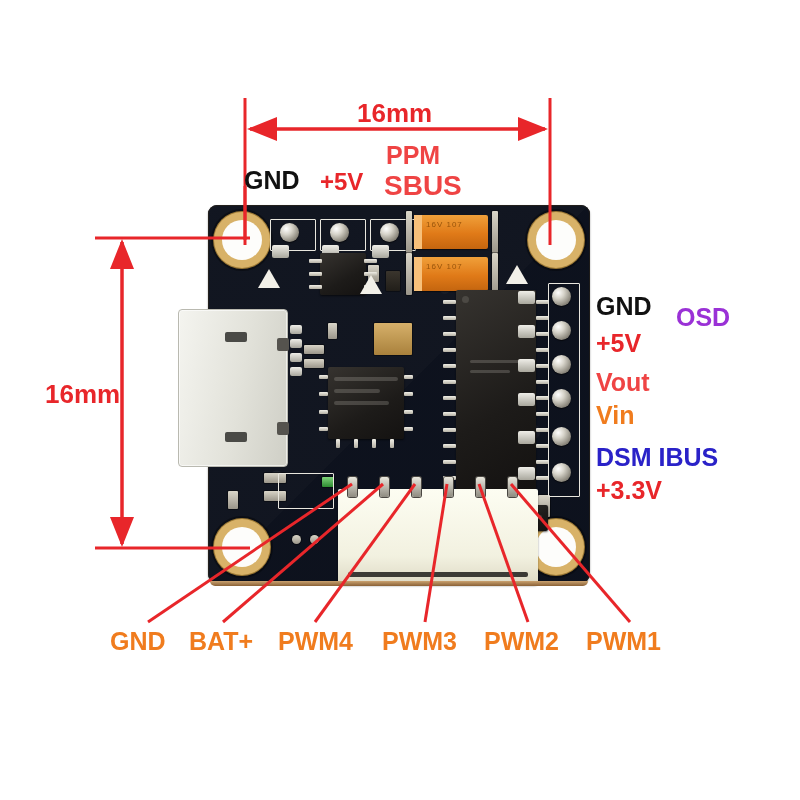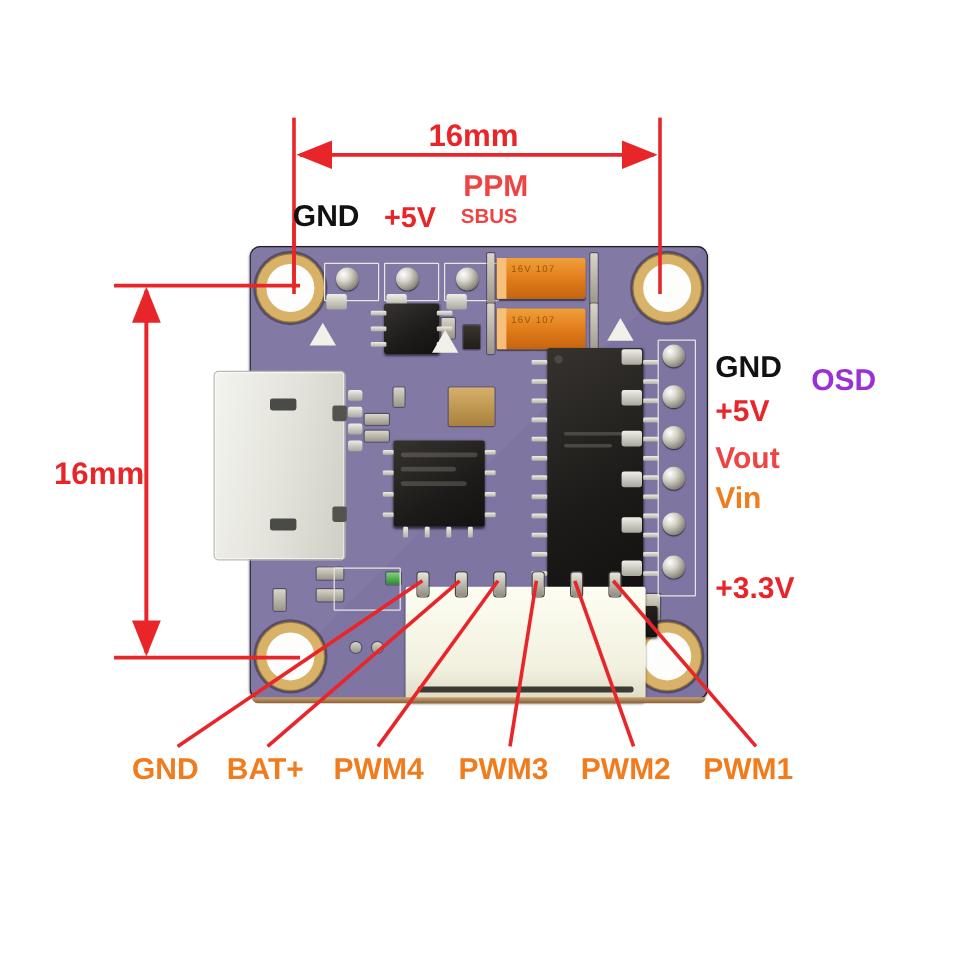--- a/index.html
+++ b/index.html
@@ -3,21 +3,21 @@
 <meta charset="utf-8">
 <style>
   html,body{margin:0;padding:0;background:#fff;}
   body{width:800px;height:800px;overflow:hidden;font-family:"Liberation Sans",sans-serif;}
   #stage{position:relative;width:800px;height:800px;background:#ffffff;}
   .lbl{position:absolute;white-space:nowrap;font-weight:700;line-height:1;}
   svg.overlay{position:absolute;left:0;top:0;width:800px;height:800px;pointer-events:none;}
 
   
   #pcb{position:absolute;left:208px;top:205px;width:382px;height:378px;
-       background:#c4b5fd;border-radius:9px;
+       background:#0f172a;border-radius:9px;
        box-shadow:0 0 0 1px #2b2724 inset, 0 1px 2px rgba(0,0,0,.4);}
   #pcb:after{content:"";position:absolute;left:2px;right:2px;bottom:-3px;height:5px;
        background:linear-gradient(#caa270,#8a6136);border-radius:0 0 8px 8px;}
   .pcbtex{position:absolute;inset:0;border-radius:9px;
        background:
         radial-gradient(circle at 18% 72%, rgba(255,255,255,.05) 0 6px, transparent 7px),
         radial-gradient(circle at 62% 22%, rgba(255,255,255,.04) 0 5px, transparent 6px),
         radial-gradient(circle at 85% 60%, rgba(255,255,255,.035) 0 7px, transparent 8px),
         linear-gradient(135deg,#17151260 0 50%,#0b0a0960 50% 100%);}
 
@@ -302,27 +302,28 @@
     </g>
   </svg>
 
   <div class="lbl t-red" style="left:357px;top:100px;font-size:26px;">16mm</div>
 
   <div class="lbl t-red" style="left:45px;top:381px;font-size:26px;">16mm</div>
 
   <div class="lbl t-black" style="left:244px;top:168px;font-size:25px;">GND</div>
   <div class="lbl t-red" style="left:320px;top:170px;font-size:24px;">+5V</div>
   <div class="lbl t-cyan" style="left:386px;top:143px;font-size:25px;">PPM</div>
-  <div class="lbl t-cyan" style="left:384px;top:172px;font-size:17px;">SBUS</div>
+  <div class="lbl t-cyan" style="left:384px;top:172px;font-size:28px;">SBUS</div>
 
   <div class="lbl t-black" style="left:596px;top:294px;font-size:25px;">GND</div>
   <div class="lbl t-purple" style="left:676px;top:305px;font-size:25px;">OSD</div>
   <div class="lbl t-red" style="left:596px;top:331px;font-size:25px;">+5V</div>
   <div class="lbl t-cyan" style="left:596px;top:370px;font-size:25px;">Vout</div>
   <div class="lbl t-orange" style="left:596px;top:403px;font-size:25px;">Vin</div>
+  <div class="lbl t-blue" style="left:596px;top:445px;font-size:25px;">DSM IBUS</div>
   <div class="lbl t-red" style="left:596px;top:478px;font-size:25px;">+3.3V</div>
 
   <div class="lbl t-orange" style="left:110px;top:629px;font-size:25px;">GND</div>
   <div class="lbl t-orange" style="left:189px;top:629px;font-size:25px;">BAT+</div>
   <div class="lbl t-orange" style="left:278px;top:629px;font-size:25px;">PWM4</div>
   <div class="lbl t-orange" style="left:382px;top:629px;font-size:25px;">PWM3</div>
   <div class="lbl t-orange" style="left:484px;top:629px;font-size:25px;text-align:right;">PWM2</div>
   <div class="lbl t-orange" style="left:586px;top:629px;font-size:25px;">PWM1</div>
 
 </div>

